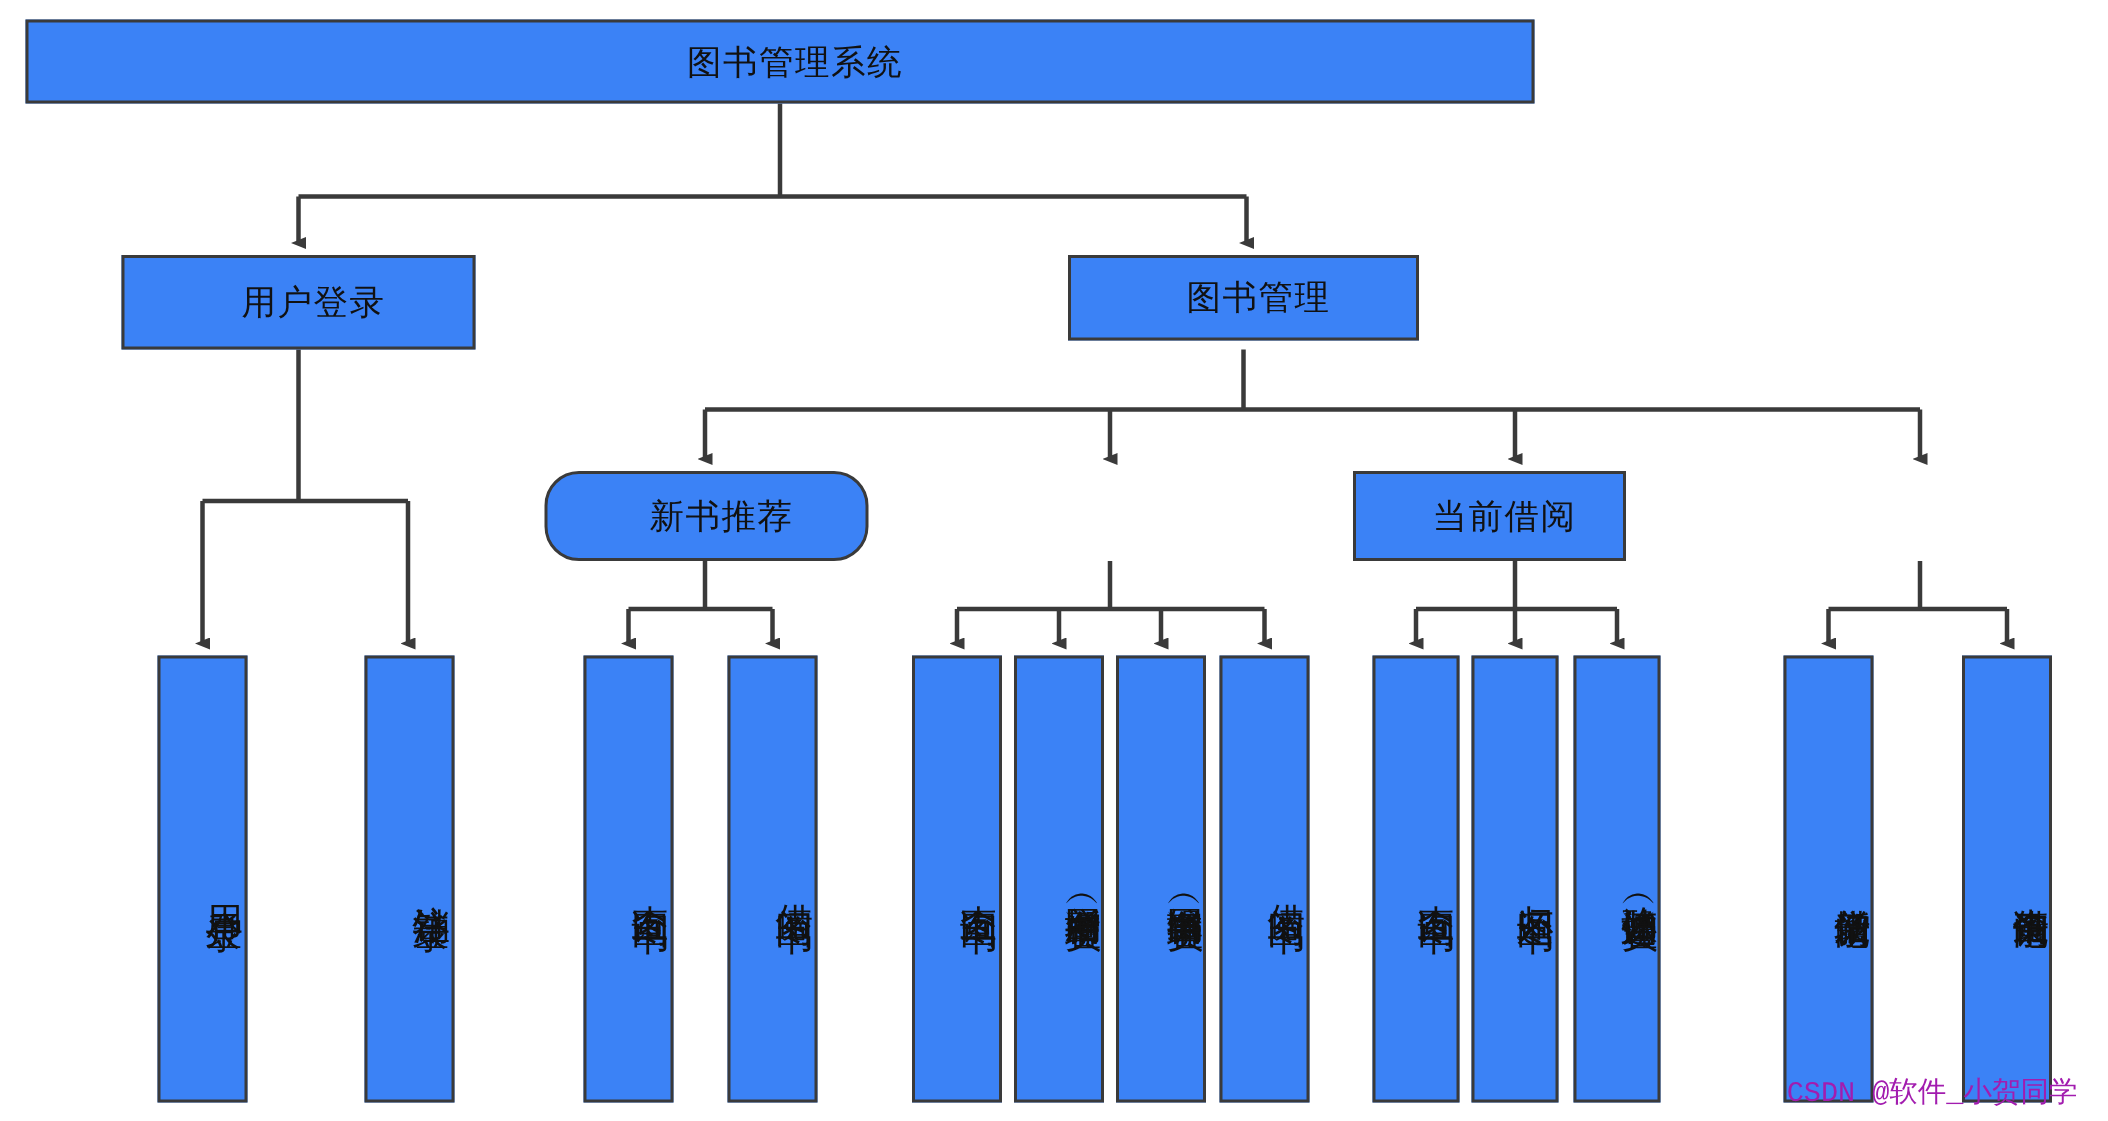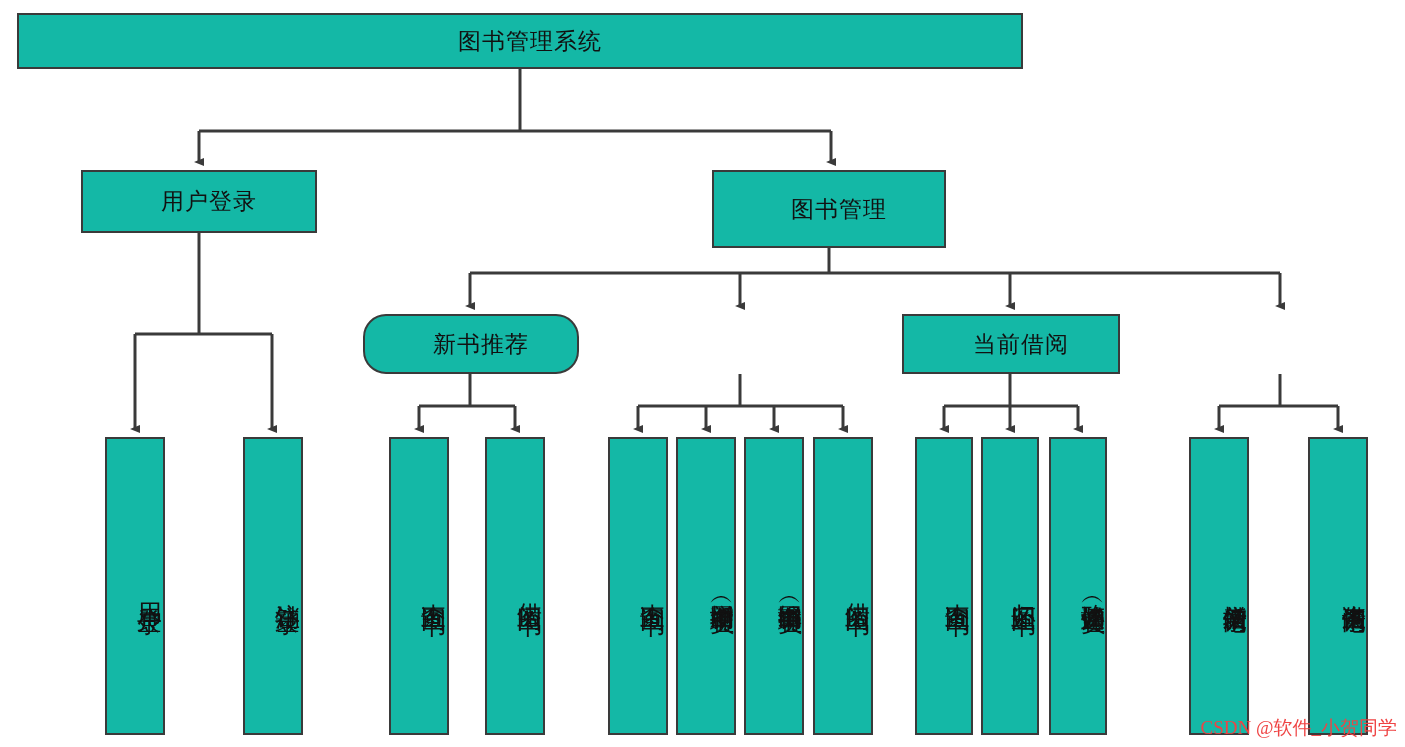--- a/index.html
+++ b/index.html
@@ -20,21 +20,21 @@
     left: 0;
     top: 0;
     width: 1405px;
     height: 747px;
     pointer-events: none;
   }
   .node {
     position: absolute;
     box-sizing: border-box;
     border: 2.5px solid #3a3a3a;
-    background: #14b8a6;
+    background: #3b82f6;
     display: flex;
     align-items: center;
     justify-content: center;
     color: #111111;
     z-index: 2;
     padding-left: 20px;
   }
   .node.horizontal {
     font-size: 23px;
     letter-spacing: 1px;
@@ -48,27 +48,27 @@
     padding-top: 6px;
     align-items: flex-start;
     justify-content: center;
   }
   .node.vertical.tall-text {
     font-size: 24px;
     letter-spacing: 1px;
   }
   .watermark {
     position: absolute;
-    right: 8px;
+    right: 20px;
     bottom: 6px;
     font-size: 19px;
-    color: #ef4444;
+    color: #a21caf;
     z-index: 5;
     white-space: nowrap;
-    font-family: Liberation Serif, serif;
+    font-family: Liberation Mono, monospace;
   }
 </style>
 </head>
 <body>
 
 <div id="diagram-root">
 
   <svg class="connectors" viewBox="0 0 1405 747" xmlns="http://www.w3.org/2000/svg">
     <defs>
       <marker id="arrow" markerWidth="10" markerHeight="10" refX="4" refY="5" orient="auto" markerUnits="userSpaceOnUse">
@@ -115,24 +115,24 @@
       <path d="M1280,374 L1280,406"></path>
       <path d="M1219,406 L1338,406"></path>
       <path d="M1219,406 L1219,429" marker-end="url(#arrow)"></path>
       <path d="M1338,406 L1338,429" marker-end="url(#arrow)"></path>
     </g>
   </svg>
 
   <div class="node horizontal" id="node-root" style="left: 17px; top: 13px; width: 1006px; height: 56px;">图书管理系统</div>
 
   <div class="node horizontal" id="node-l2-0" style="left: 81px; top: 170px; width: 236px; height: 63px;">用户登录</div>
-  <div class="node horizontal" id="node-l2-1" style="left: 712px; top: 170px; width: 234px; height: 78px; font-family: Liberation Serif, serif;">图书管理</div>
+  <div class="node horizontal" id="node-l2-1" style="left: 712px; top: 170px; width: 234px; height: 57px; font-family: Liberation Serif, serif;">图书管理</div>
 
   <div class="node horizontal" id="node-l3-0" style="left: 363px; top: 314px; width: 216px; height: 60px; border-radius: 23px;">新书推荐</div>
-  <div class="node horizontal" id="node-l3-2" style="left: 902px; top: 314px; width: 218px; height: 60px;">当前借阅</div>
+  <div class="node horizontal" id="node-l3-2" style="left: 902px; top: 314px; width: 182px; height: 60px;">当前借阅</div>
 
   <div class="node vertical" id="node-leaf-0" style="left: 105px; top: 437px; width: 60px; height: 298px;">用户登录</div>
   <div class="node vertical" id="node-leaf-1" style="left: 243px; top: 437px; width: 60px; height: 298px;">注销登录</div>
   <div class="node vertical" id="node-leaf-2" style="left: 389px; top: 437px; width: 60px; height: 298px;">查询图书</div>
   <div class="node vertical" id="node-leaf-3" style="left: 485px; top: 437px; width: 60px; height: 298px;">借阅图书</div>
   <div class="node vertical" id="node-leaf-4" style="left: 608px; top: 437px; width: 60px; height: 298px;">查询图书</div>
   <div class="node vertical tall-text" id="node-leaf-5" style="left: 676px; top: 437px; width: 60px; height: 298px;">新增图书（管理员）</div>
   <div class="node vertical tall-text" id="node-leaf-6" style="left: 744px; top: 437px; width: 60px; height: 298px;">编辑图书（管理员）</div>
   <div class="node vertical" id="node-leaf-7" style="left: 813px; top: 437px; width: 60px; height: 298px;">借阅图书</div>
   <div class="node vertical" id="node-leaf-8" style="left: 915px; top: 437px; width: 58px; height: 298px;">查询图书</div>

